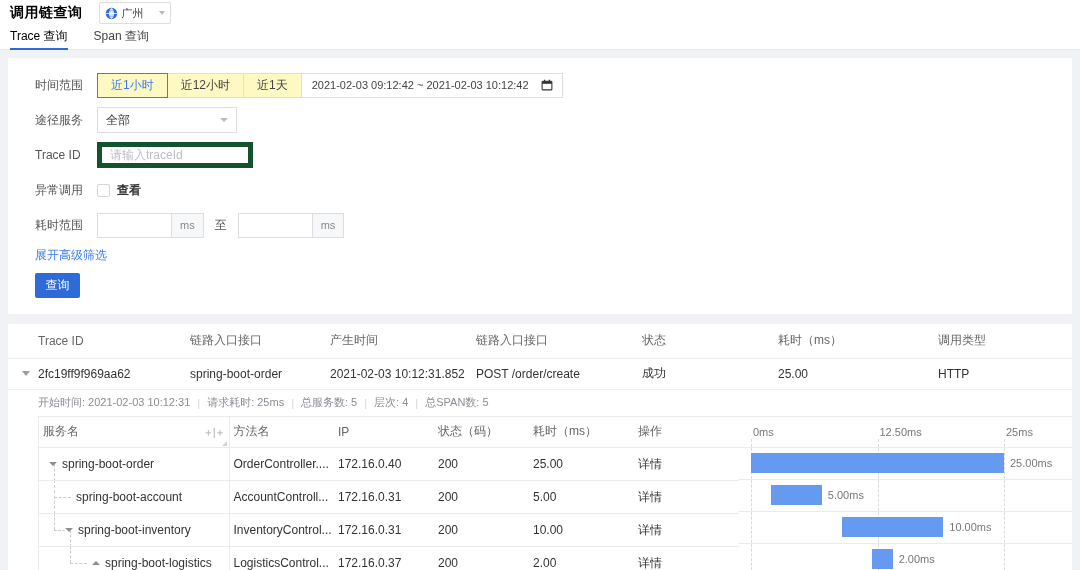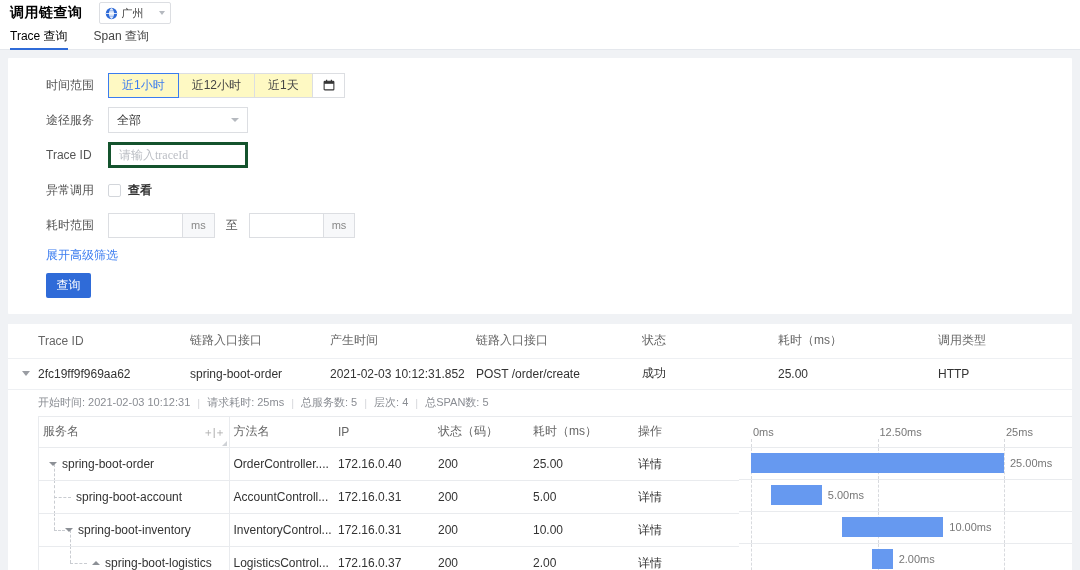--- a/index.html
+++ b/index.html
@@ -75,21 +75,21 @@
     position: absolute;
     left: 0; right: 0; bottom: -1px;
     height: 2px;
     background: #2f6bd8;
   }
 
   
   .filter-card {
     background: #fff;
     margin: 8px 8px 0 8px;
-    padding: 14px 0 16px 16px;
+    padding: 14px 0 16px 5px;
     border-radius: 1px;
   }
   .form-row {
     display: flex;
     align-items: center;
     min-height: 26px;
     margin-bottom: 9px;
     padding-left: 22px;
   }
   .form-label {
@@ -148,29 +148,29 @@
     cursor: pointer;
   }
   .select-caret {
     margin-left: auto;
     width: 0; height: 0;
     border-left: 4px solid transparent;
     border-right: 4px solid transparent;
     border-top: 4.5px solid #b5b9bf;
   }
   .text-input {
-    width: 140px;
+    width: 156px;
     height: 26px;
-    border: 3px solid #14532d;
+    border: 5px solid #14532d;
     background: #fff;
     font-size: 12px;
     color: #333;
     padding: 0 8px;
     outline: none;
-    font-family: Liberation Serif, serif;
+    font-family: Liberation Sans, sans-serif;
   }
   .text-input::placeholder { color: #bbbec4; }
 
   
   .cbox-wrap { display: flex; align-items: center; gap: 7px; }
   .cbox {
     width: 13px; height: 13px;
     border: 1px solid #d3d6db;
     background: #fff;
     border-radius: 2px;
@@ -424,20 +424,21 @@
 
 <div class="filter-card">
 
   <div class="form-row">
     <div class="form-label">时间范围</div>
     <div class="seg-group">
       <div class="seg-btn active">近1小时</div>
       <div class="seg-btn">近12小时</div>
       <div class="seg-btn">近1天</div>
       <div class="seg-date">
+        <span>2021-02-03 09:12:42 ~ 2021-02-03 10:12:42</span>
         <svg class="cal-icon" viewBox="0 0 16 16">
           <rect x="1.5" y="3" width="13" height="11.5" rx="1" fill="none" stroke="#333" stroke-width="1.4"></rect>
           <rect x="1.5" y="3" width="13" height="3.4" fill="#333"></rect>
           <rect x="4" y="1" width="1.6" height="3" fill="#333"></rect>
           <rect x="10.4" y="1" width="1.6" height="3" fill="#333"></rect>
         </svg>
       </div>
     </div>
   </div>
 

